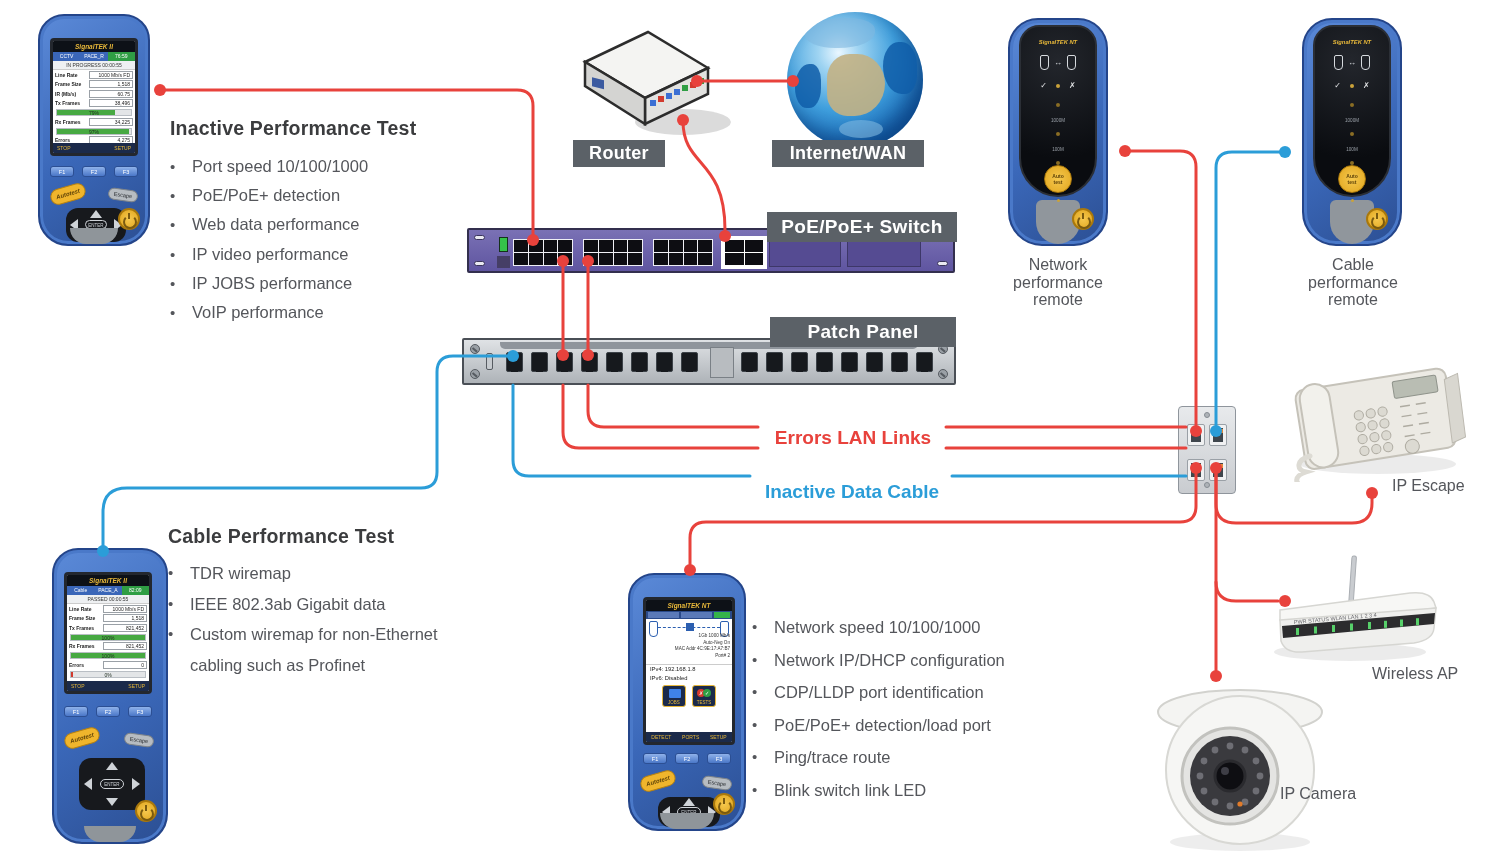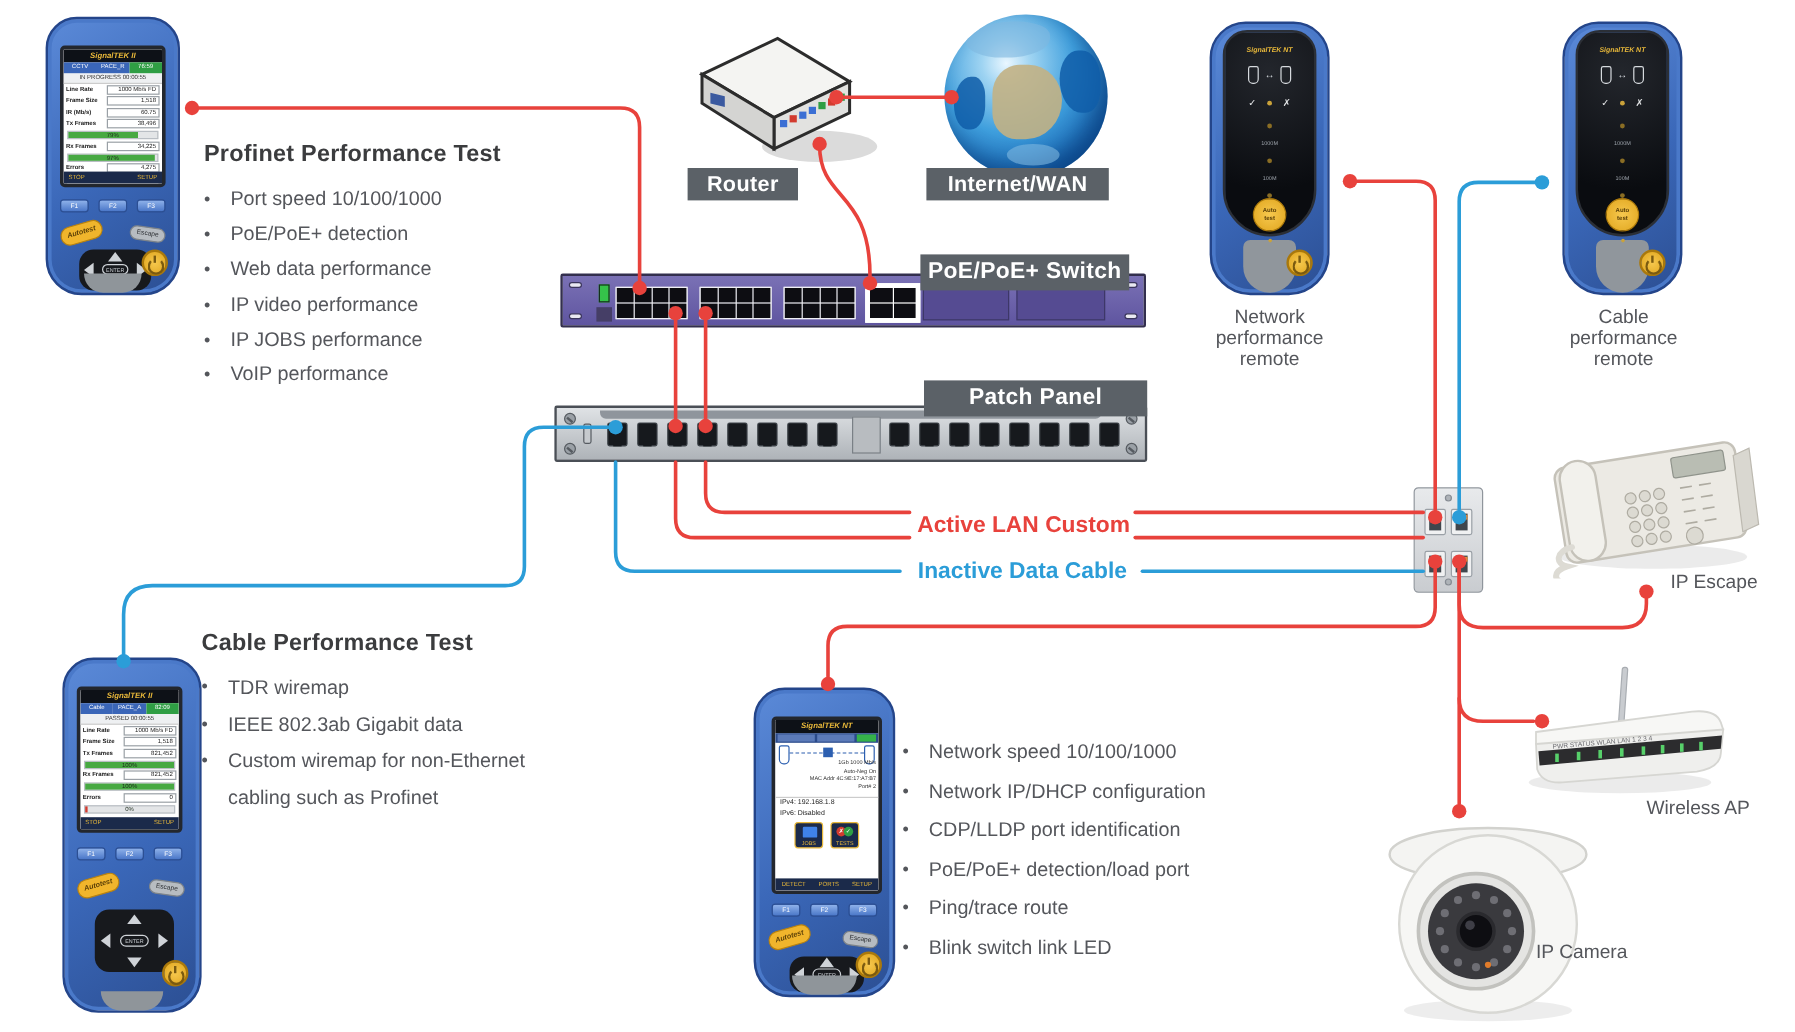--- a/index.html
+++ b/index.html
@@ -244,21 +244,21 @@
       <div class="tri up" style="left:24px;top:2px;" data-name="nav-up-icon"></div>
       <div class="tri down" style="left:24px;bottom:2px;" data-name="nav-down-icon"></div>
       <div class="tri left" style="left:4px;top:11px;" data-name="nav-left-icon"></div>
       <div class="tri right" style="right:4px;top:11px;" data-name="nav-right-icon"></div>
       <div class="enter" style="left:19px;top:12px;width:22px;height:9px;line-height:9px;" data-name="enter-button">ENTER</div>
     </div>
     <div class="pwr" style="right:8px;bottom:14px;" data-name="power-button"></div>
     <div class="t-grip" data-name="device-grip"></div>
   </div>
 
-  <div class="h1" style="left:170px;top:117px;" data-name="network-performance-title">Profinet Performance Test</div>
+  <div class="h1" style="left:170px;top:117px;" data-name="network-performance-title">Inactive Performance Test</div>
   <div class="bullets bl-net" style="left:170px;top:152px;width:300px;" data-name="network-performance-bullets">
       <div data-name="bullet-item" class="bullet-row">
         <span class="b-dot" data-name="bullet-dot">•</span>
         <span class="b-txt" data-name="bullet-text">Port speed 10/100/1000</span>
       </div>
       <div data-name="bullet-item" class="bullet-row">
         <span class="b-dot" data-name="bullet-dot">•</span>
         <span class="b-txt" data-name="bullet-text">PoE/PoE+ detection</span>
       </div>
       <div data-name="bullet-item" class="bullet-row">
@@ -345,21 +345,21 @@
       </div>
     <div class="upl" data-name="switch-uplink-module">
         <div class="p" data-name="ethernet-port"></div>
         <div class="p" data-name="ethernet-port"></div>
         <div class="p" data-name="ethernet-port"></div>
         <div class="p" data-name="ethernet-port"></div>
       </div>
     <div class="blank" style="left:300px;width:72px;" data-name="switch-blank-panel"></div>
     <div class="blank" style="left:378px;width:74px;" data-name="switch-blank-panel"></div>
   </div>
-  <div class="graybox z10" style="left:767px;top:212px;width:174px;height:30px;font-size:19px;" data-name="poe-switch-label">PoE/PoE+ Switch</div>
+  <div class="graybox z10" style="left:767px;top:212px;width:190px;height:30px;font-size:19px;" data-name="poe-switch-label">PoE/PoE+ Switch</div>
 
   <div class="patch z5" data-name="patch-panel">
     <div class="p-top" data-name="patch-panel-recess"></div>
     <div class="screw" style="left:6px;top:4px;" data-name="screw"></div>
     <div class="screw" style="left:6px;bottom:4px;" data-name="screw"></div>
     <div class="screw" style="right:6px;top:4px;" data-name="screw"></div>
     <div class="screw" style="right:6px;bottom:4px;" data-name="screw"></div>
     <div class="latch" style="left:22px;top:13px;" data-name="latch"></div>
     <div class="latch" style="right:22px;top:13px;" data-name="latch"></div>
     <div class="pports" style="left:42px;" data-name="patch-port-row-1">
@@ -445,22 +445,22 @@
       <div class="r-dot" data-name="status-led"></div>
     </div>
     <div class="pwr r-pwr" data-name="power-button"></div>
   </div>
   <div class="caption" style="left:1288px;top:256px;width:130px;" data-name="cable-remote-caption">
       <div data-name="caption-line">Cable</div>
       <div data-name="caption-line">performance</div>
       <div data-name="caption-line">remote</div>
     </div>
 
-  <div class="legend-red" style="left:762px;top:427px;width:182px;height:21px;line-height:21px;" data-name="active-lan-links-label">Active LAN Custom</div>
-  <div class="legend-blue" style="left:752px;top:466px;width:200px;height:21px;line-height:21px;" data-name="inactive-data-cable-label">Inactive Data Cable</div>
+  <div class="legend-red" style="left:762px;top:427px;width:182px;height:21px;line-height:21px;" data-name="active-lan-links-label">Errors LAN Links</div>
+  <div class="legend-blue" style="left:752px;top:481px;width:200px;height:21px;line-height:21px;" data-name="inactive-data-cable-label">Inactive Data Cable</div>
 
   <div class="wallplate" data-name="wall-outlet-plate">
     <div class="wp-screw" style="top:5px;" data-name="screw"></div>
     <div class="wp-screw" style="bottom:5px;" data-name="screw"></div>
     <div class="jack" style="left:8px;top:17px;" data-name="rj45-jack"></div>
     <div class="jack" style="left:30px;top:17px;" data-name="rj45-jack"></div>
     <div class="jack" style="left:8px;top:52px;" data-name="rj45-jack"></div>
     <div class="jack" style="left:30px;top:52px;" data-name="rj45-jack"></div>
   </div>
 

